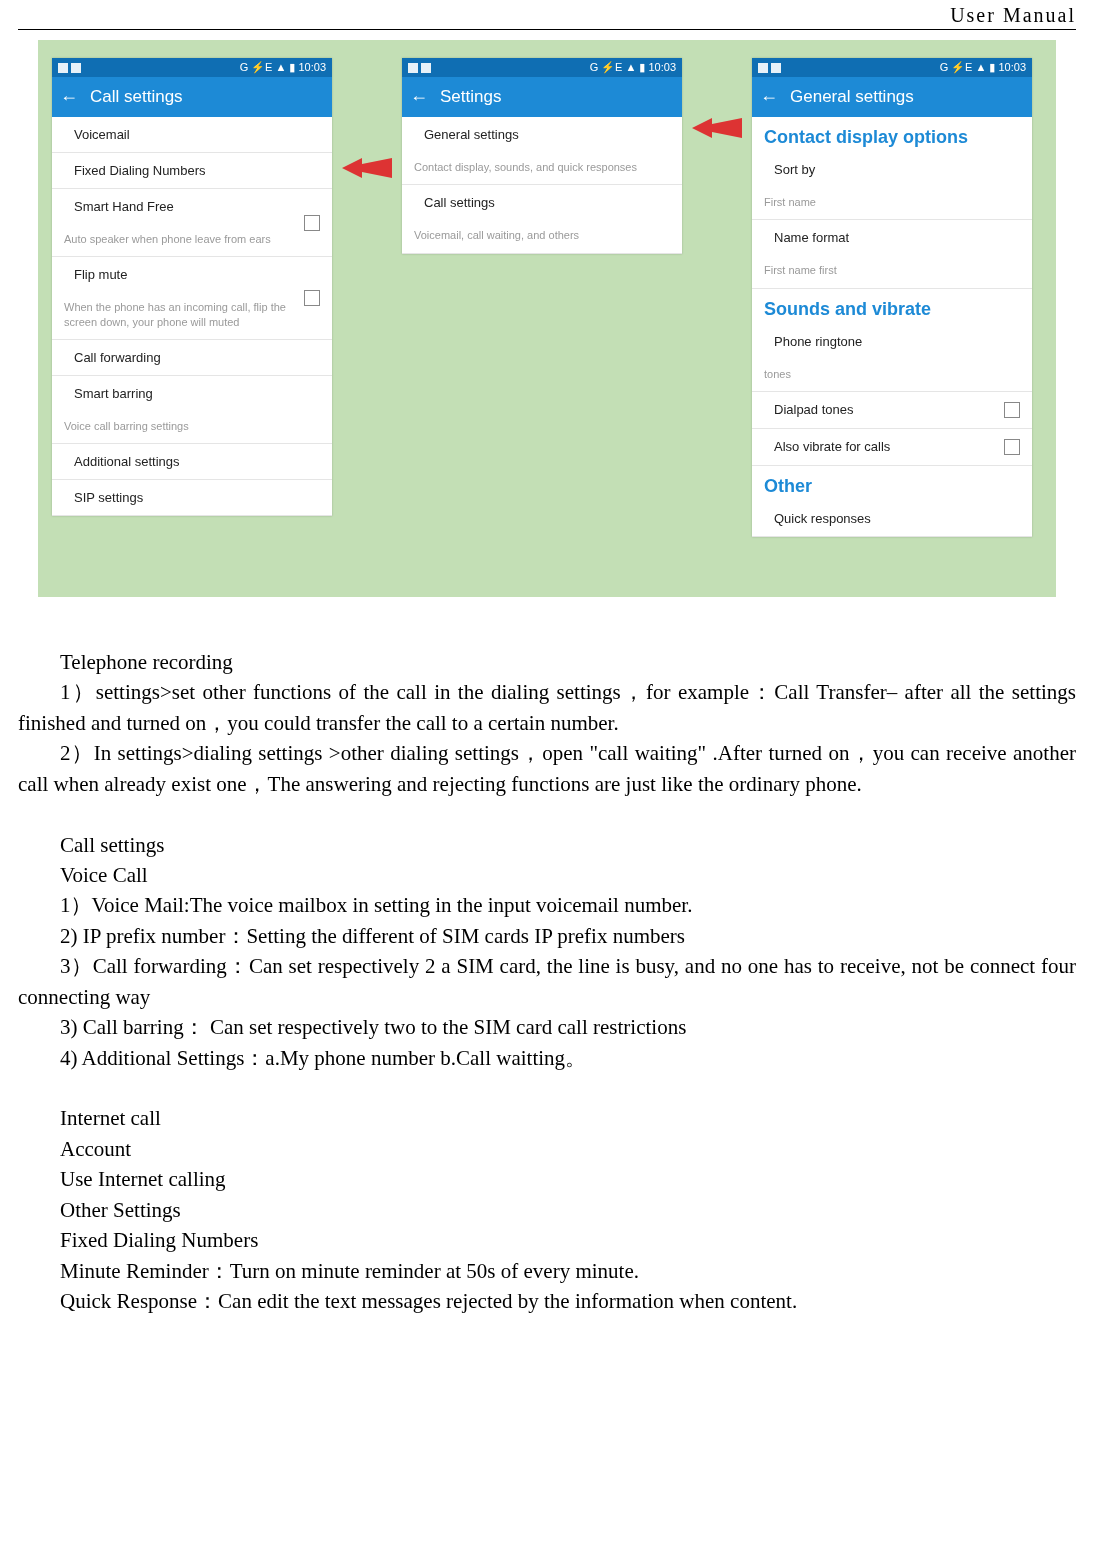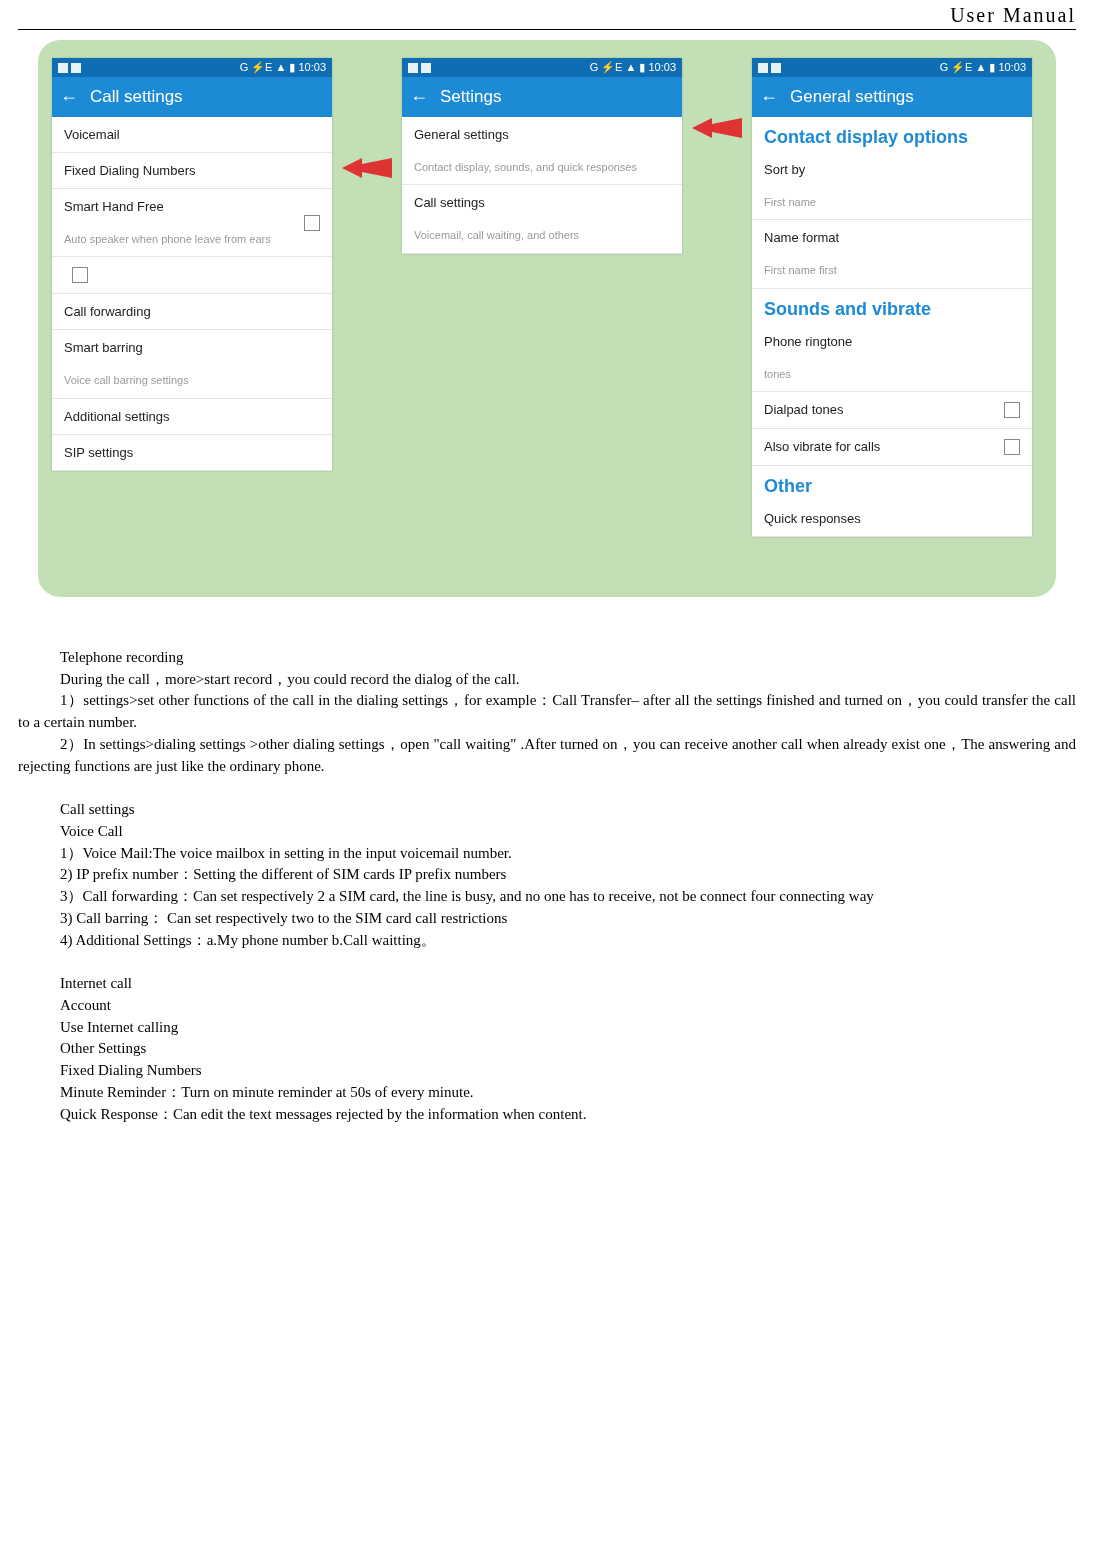--- a/index.html
+++ b/index.html
@@ -25,21 +25,20 @@
     margin: 0 18px 0 18px;
     letter-spacing: 2px;
   }
   .figure-area {
     margin: 10px 38px 0 38px;
     background: #c3dfb5;
     padding: 18px 14px 60px 14px;
     display: flex;
     align-items: flex-start;
     gap: 10px;
-    border-radius: 22px;
   }
   .phone {
     width: 280px;
     background: #fff;
     font-family: Arial, Helvetica, sans-serif;
     font-size: 13px;
     box-shadow: 0 0 2px rgba(0,0,0,0.2);
   }
   .statusbar {
     background: #0f6eb3;
@@ -79,21 +78,21 @@
     top: -4px; left: 0;
   }
   .list-item {
     padding: 10px 12px;
     border-bottom: 1px solid #e5e5e5;
     display: flex;
     justify-content: space-between;
     align-items: center;
   }
   .list-item .title {
-    color: #222; font-weight: 500;
+    color: #222; font-weight: 500; margin-left: 10px;
   }
   .list-item .sub {
     color: #9a9a9a; font-size: 11px; margin-top: 18px; line-height: 1.3;
   }
   .section-head {
     color: #1d8ad6;
     font-size: 18px;
     font-weight: 600;
     padding: 10px 12px 4px 12px;
   }
@@ -103,21 +102,21 @@
     flex-shrink: 0;
     margin-left: 8px;
   }
   .red-arrow {
     width: 50px;
     margin-top: 100px;
   }
   .red-arrow svg { width: 100%; }
 
   .body-text {
-    font-size: 15px;
+    font-size: 21px;
     line-height: 1.45;
     margin: 50px 18px 11px 18px;
   }
   .body-text p {
     margin: 0;
     text-align: justify;
   }
   .indent {
     text-indent: 42px;
   }
@@ -153,20 +152,24 @@
           </div>
         </div>
       <div class="list-item">
           <div>
             <div class="title">Smart Hand Free</div>
             <div class="sub">Auto speaker when phone leave from ears</div>
           </div>
           <div class="checkbox"></div>
         </div>
       <div class="list-item">
+          <div>
+            <div class="title">Flip mute</div>
+            <div class="sub">When the phone has an incoming call, flip the screen down, your phone will muted</div>
+          </div>
           <div class="checkbox"></div>
         </div>
       <div class="list-item">
           <div>
             <div class="title">Call forwarding</div>
           </div>
         </div>
       <div class="list-item">
           <div>
             <div class="title">Smart barring</div>
@@ -271,21 +274,20 @@
       <div class="list-item">
           <div>
             <div class="title">Quick responses</div>
           </div>
         </div>
     </div>
   </div>
 
   <div class="body-text">
     <p class="indent">Telephone recording</p>
-    <p class="indent">During the call，more&gt;start record，you could record the dialog of the call.</p>
     <p class="indent">1）settings&gt;set other functions of the call in the dialing settings，for example：Call Transfer– after all the settings finished and turned on，you could transfer the call to a certain number.</p>
     <p class="indent">2）In settings&gt;dialing settings &gt;other dialing settings，open  "call waiting"  .After turned on，you can receive another call when already exist one，The answering and rejecting functions are just like the ordinary phone.</p>
     <br>
     <p class="indent">Call settings</p>
     <p class="indent">Voice Call</p>
     <p class="indent">1）Voice Mail:The voice mailbox in setting in the input voicemail number.</p>
     <p class="indent">2) IP prefix number：Setting the different of SIM cards IP prefix numbers</p>
     <p class="indent">3）Call forwarding：Can set respectively 2 a SIM card, the line is busy, and no one has to receive, not be connect four connecting way</p>
     <p class="indent">3) Call barring：   Can set respectively two to the SIM card call restrictions</p>
     <p class="indent">4) Additional Settings：a.My phone number b.Call waitting。</p>

